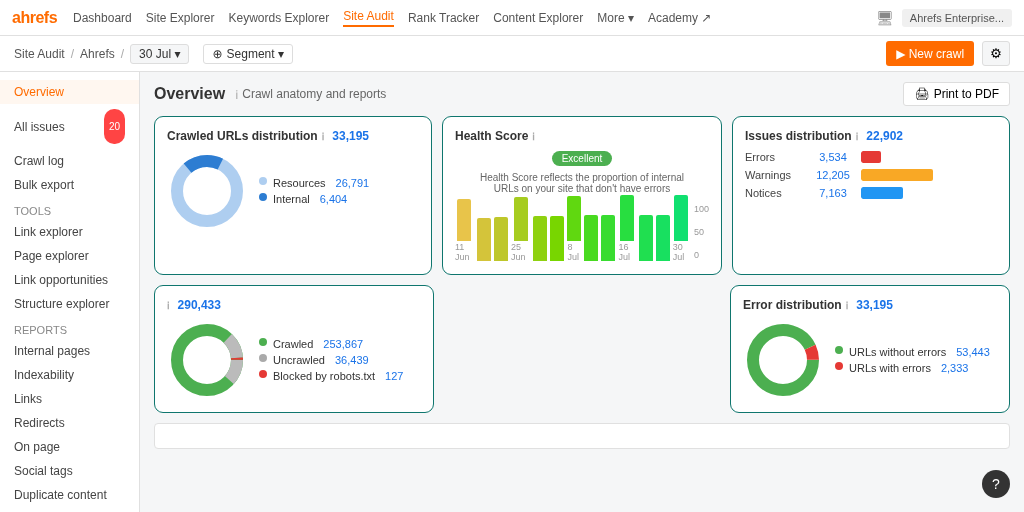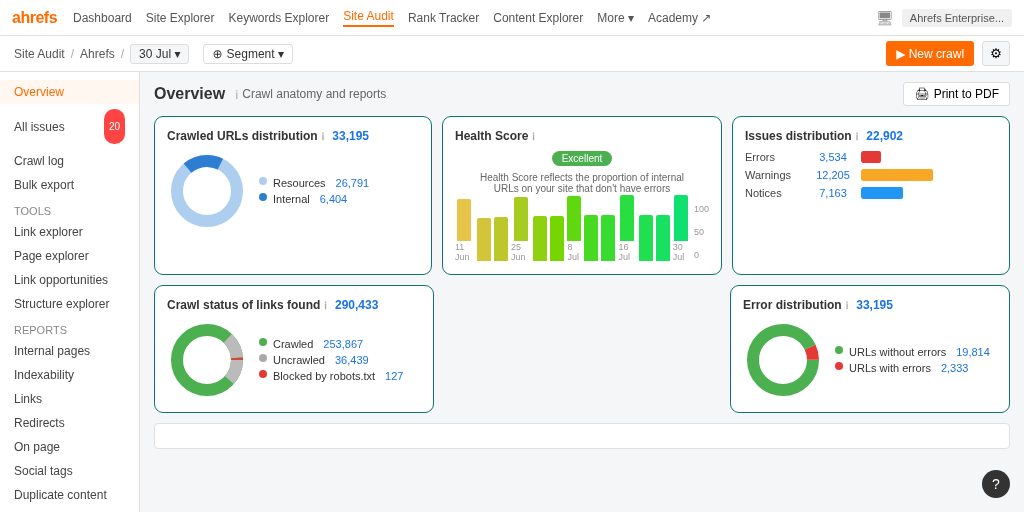--- a/index.html
+++ b/index.html
@@ -297,21 +297,20 @@
           </div>
         </div>
       </div>
 
     </div>
 
     <div class="cards-row">
 
       <div class="card donut-card">
         <div class="card-title">
-          <span>Crawl status of links found</span>
           <span class="info-icon">ℹ</span>
           <span class="highlight">290,433</span>
         </div>
         <div class="donut-content">
           <svg class="donut-svg" viewBox="0 0 80 80">
             <circle cx="40" cy="40" r="30" fill="none" stroke="#4caf50" stroke-width="12" stroke-dasharray="164 0"></circle>
             <circle cx="40" cy="40" r="30" fill="none" stroke="#bbb" stroke-width="12" stroke-dasharray="22 142" stroke-dashoffset="-164"></circle>
             <circle cx="40" cy="40" r="30" fill="none" stroke="#e53935" stroke-width="12" stroke-dasharray="2 186" stroke-dashoffset="-186"></circle>
           </svg>
           <div class="donut-legend">
@@ -344,21 +343,21 @@
         </div>
         <div class="donut-content">
           <svg class="donut-svg" viewBox="0 0 80 80">
             <circle cx="40" cy="40" r="30" fill="none" stroke="#4caf50" stroke-width="12" stroke-dasharray="175 13"></circle>
             <circle cx="40" cy="40" r="30" fill="none" stroke="#e53935" stroke-width="12" stroke-dasharray="13 175" stroke-dashoffset="-175"></circle>
           </svg>
           <div class="donut-legend">
             <div class="legend-item">
               <span class="legend-dot" style="background:#4caf50;"></span>
               <span>URLs without errors</span>
-              <span class="legend-val">19,814</span>
+              <span class="legend-val">53,443</span>
             </div>
             <div class="legend-item">
               <span class="legend-dot" style="background:#e53935;"></span>
               <span>URLs with errors</span>
               <span class="legend-val">2,333</span>
             </div>
           </div>
         </div>
       </div>
 

